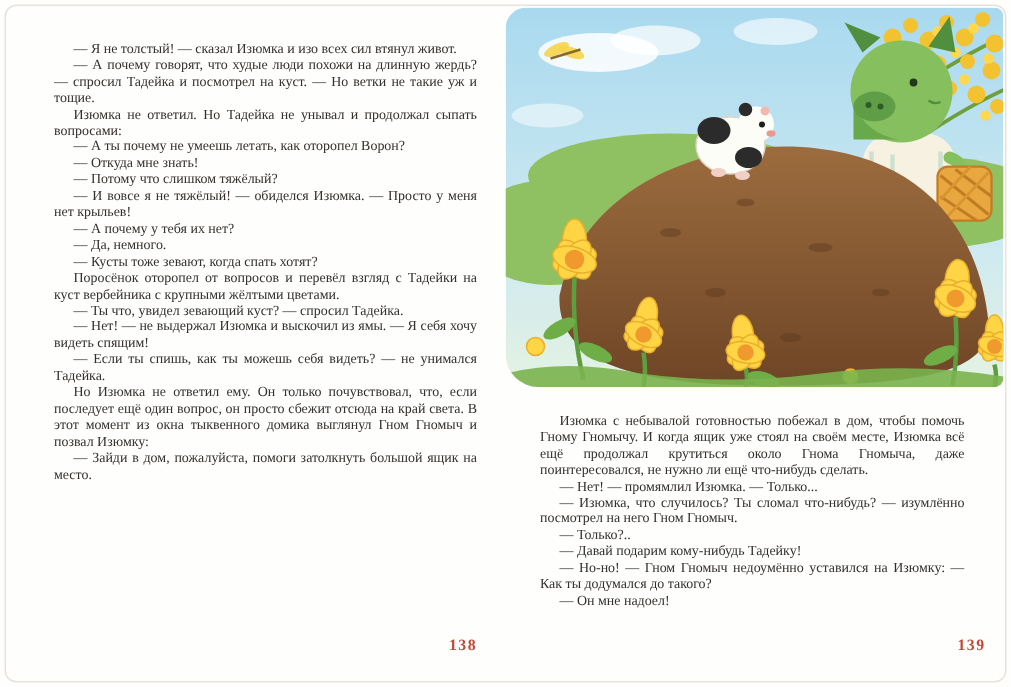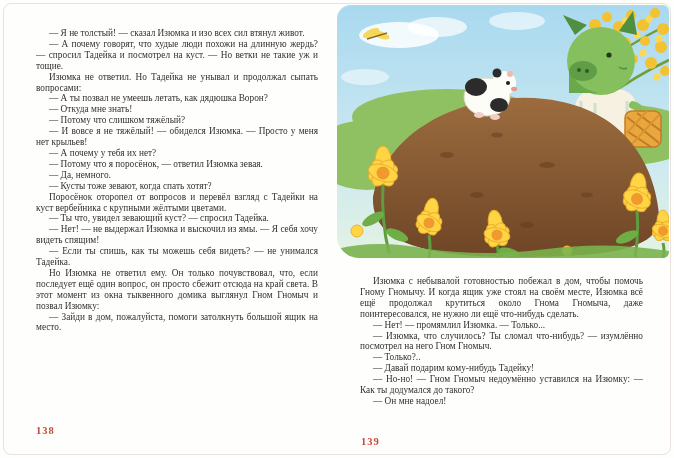--- a/index.html
+++ b/index.html
@@ -21,47 +21,46 @@
     color:#332f2c;
     font-size:9.3px;line-height:10.9px;
     text-align:justify;
     hyphens:auto;
   }
   .text-col p{margin:0;text-indent:13px;}
   .left-col{left:36px;top:28px;width:282px;height:392px;overflow:hidden;}
   .right-col{left:360px;top:276px;width:283px;height:146px;overflow:hidden;}
   .page-num{
     position:absolute;top:425px;width:282px;
-    text-align:left;color:#c14a38;font-size:10.5px;font-weight:bold;
+    text-align:right;color:#c14a38;font-size:10.5px;font-weight:bold;
     letter-spacing:1px;
   }
   .page-num.left{left:36px;}
-  .page-num.right{left:361px;margin-top:11px;}
+  .page-num.right{left:375px;}
   .illustration{
     position:absolute;left:337px;top:5px;width:332px;height:253px;
     border-radius:14px 6px 6px 22px;overflow:hidden;
   }
   .illustration svg{display:block;width:100%;height:100%;}
 </style>
 </head>
 <body>
 
 <div class="spread">
   <div class="frame"></div>
 
   <div class="text-col left-col">
       <p>— Я не толстый! — сказал Изюмка и изо всех сил втянул живот.</p>
       <p>— А почему говорят, что худые люди похожи на длинную жердь? — спросил Тадейка и посмотрел на куст. — Но ветки не такие уж и тощие.</p>
       <p>Изюмка не ответил. Но Тадейка не унывал и продолжал сыпать вопросами:</p>
-      <p>— А ты позвал не умеешь летать, как дядюшка Ворон?</p>
+      <p>— А ты почему не умеешь летать, как оторопел Ворон?</p>
       <p>— Откуда мне знать!</p>
       <p>— Потому что слишком тяжёлый?</p>
       <p>— И вовсе я не тяжёлый! — обиделся Изюмка. — Просто у меня нет крыльев!</p>
       <p>— А почему у тебя их нет?</p>
-      <p>— Потому что я поросёнок, — ответил Изюмка зевая.</p>
       <p>— Да, немного.</p>
       <p>— Кусты тоже зевают, когда спать хотят?</p>
       <p>Поросёнок оторопел от вопросов и перевёл взгляд с Тадейки на куст вербейника с крупными жёлтыми цветами.</p>
       <p>— Ты что, увидел зевающий куст? — спросил Тадейка.</p>
       <p>— Нет! — не выдержал Изюмка и выскочил из ямы. — Я себя хочу видеть спящим!</p>
       <p>— Если ты спишь, как ты можешь себя видеть? — не унимался Тадейка.</p>
       <p>Но Изюмка не ответил ему. Он только почувствовал, что, если последует ещё один вопрос, он просто сбежит отсюда на край света. В этот момент из окна тыквенного домика выглянул Гном Гномыч и позвал Изюмку:</p>
       <p>— Зайди в дом, пожалуйста, помоги затолкнуть большой ящик на место.</p>
     </div>
   <div class="page-num left">138</div>

